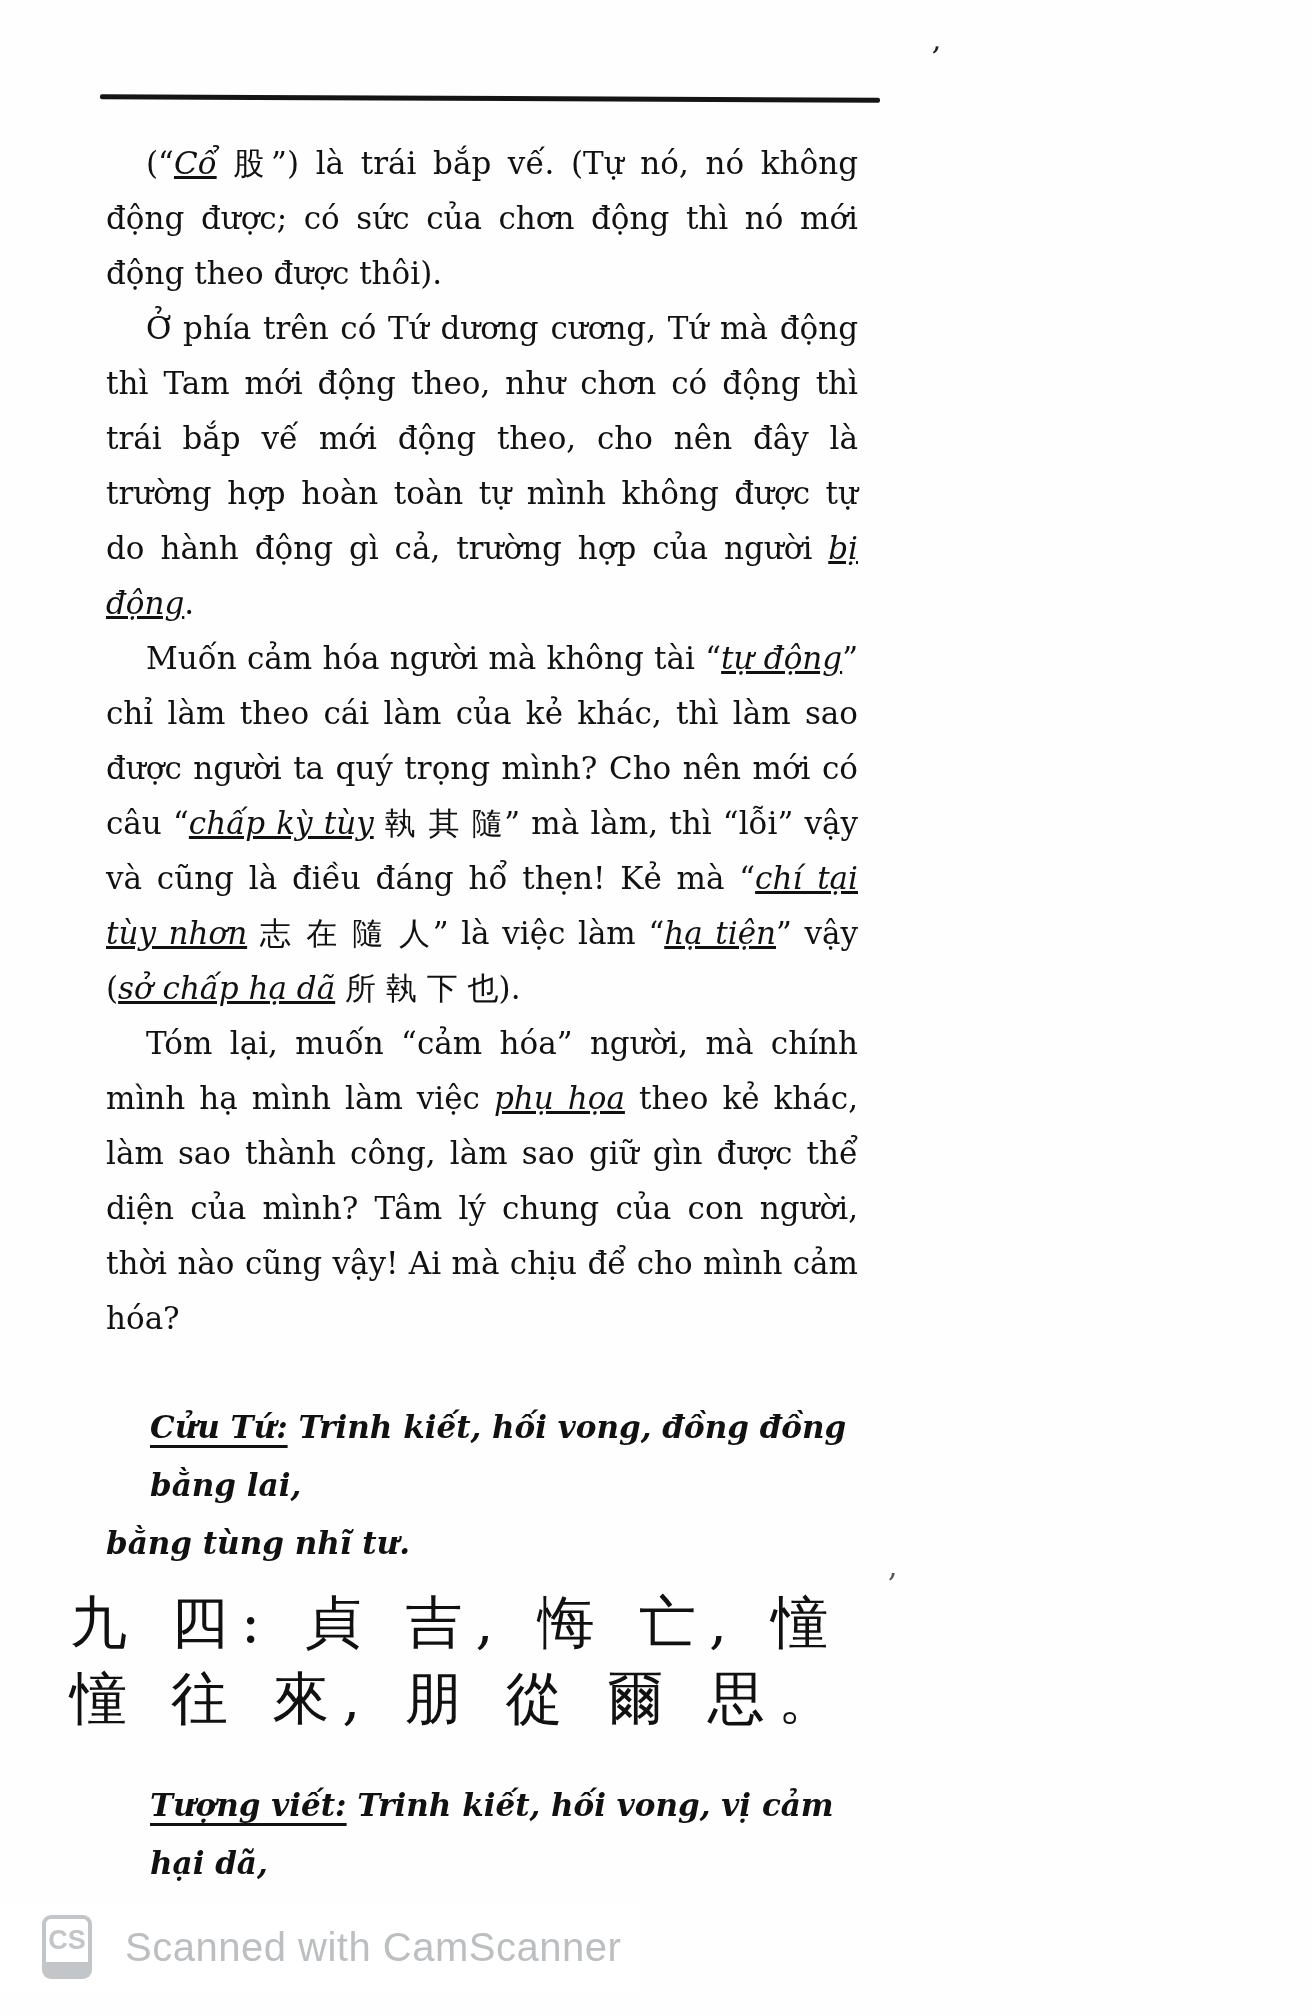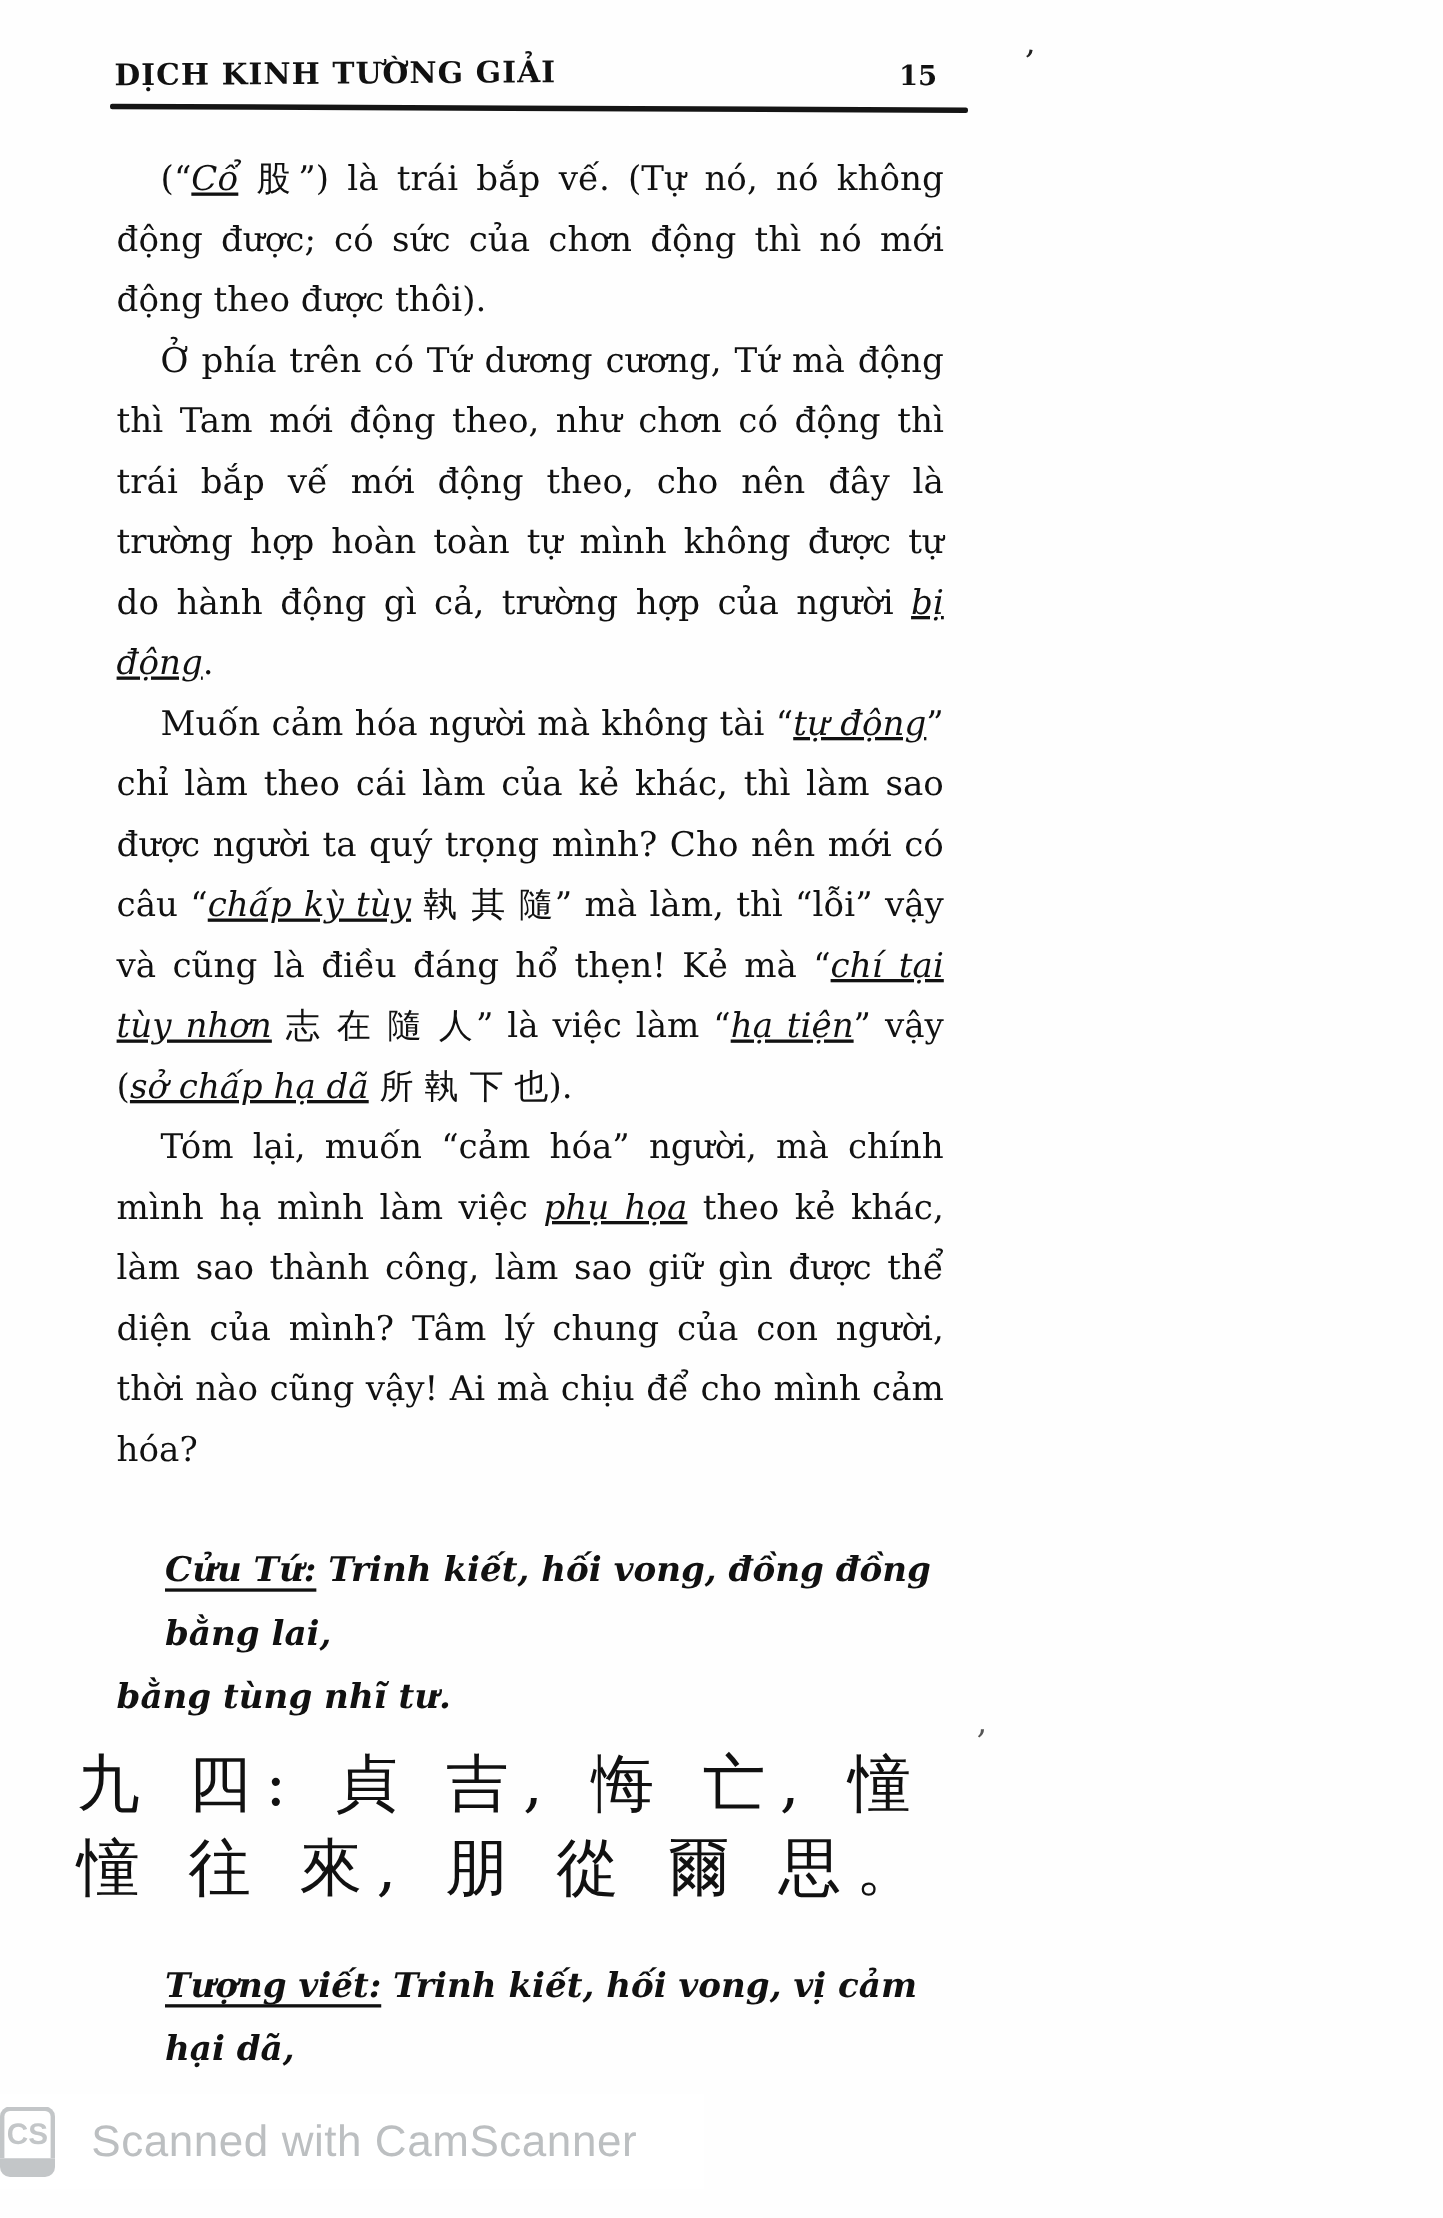--- a/index.html
+++ b/index.html
@@ -93,20 +93,21 @@
   
   .footer-bar {
     position: absolute;
     left: 0; bottom: 26px;
     width: 640px; height: 86px;
     display: flex; align-items: center;
     background: #ffffff;
   }
   .cs-badge {
     width: 50px; height: 64px;
+    margin-left: 42px;
     display: flex; flex-direction: column;
     font-family: "Liberation Sans", "DejaVu Sans", sans-serif;
   }
   .cs-top {
     flex: 1;
     border: 4px solid #c3c6c8;
     border-bottom: none;
     border-radius: 9px 9px 0 0;
     color: #c3c6c8;
     font-weight: bold;
@@ -124,24 +125,20 @@
     font-size: 40px;
     color: #bcbfc1;
     letter-spacing: 0.5px;
   }
 </style>
 </head>
 <body>
 
 <div class="page">
 
-  <div class="header-row">
-    <span class="header-title">DỊCH KINH TƯỜNG GIẢI</span>
-    <span class="header-page-num">15</span>
-  </div>
   <div class="header-rule"></div>
 
   <span class="artifact-top-right">’</span>
   <span class="artifact-mid-right">,</span>
 
   <div class="content">
 
     <p class="para"><span>(“</span><span class="i">Cổ</span><span> 股”) là trái bắp vế. (Tự nó, nó không động được; có sức của chơn động thì nó mới động theo được thôi).</span></p>
     <p class="para"><span>Ở phía trên có Tứ dương cương, Tứ mà động thì Tam mới động theo, như chơn có động thì trái bắp vế mới động theo, cho nên đây là trường hợp hoàn toàn tự mình không được tự do hành động gì cả, trường hợp của người </span><span class="i">bị động</span><span>.</span></p>
     <p class="para"><span>Muốn cảm hóa người mà không tài “</span><span class="i">tự động</span><span>” chỉ làm theo cái làm của kẻ khác, thì làm sao được người ta quý trọng mình? Cho nên mới có câu “</span><span class="i">chấp kỳ tùy</span><span> 執 其 隨” mà làm, thì “lỗi” vậy và cũng là điều đáng hổ thẹn! Kẻ mà “</span><span class="i">chí tại tùy nhơn</span><span> 志 在 隨 人” là việc làm “</span><span class="i">hạ tiện</span><span>” vậy (</span><span class="i">sở chấp hạ dã</span><span> 所 執 下 也).</span></p>

